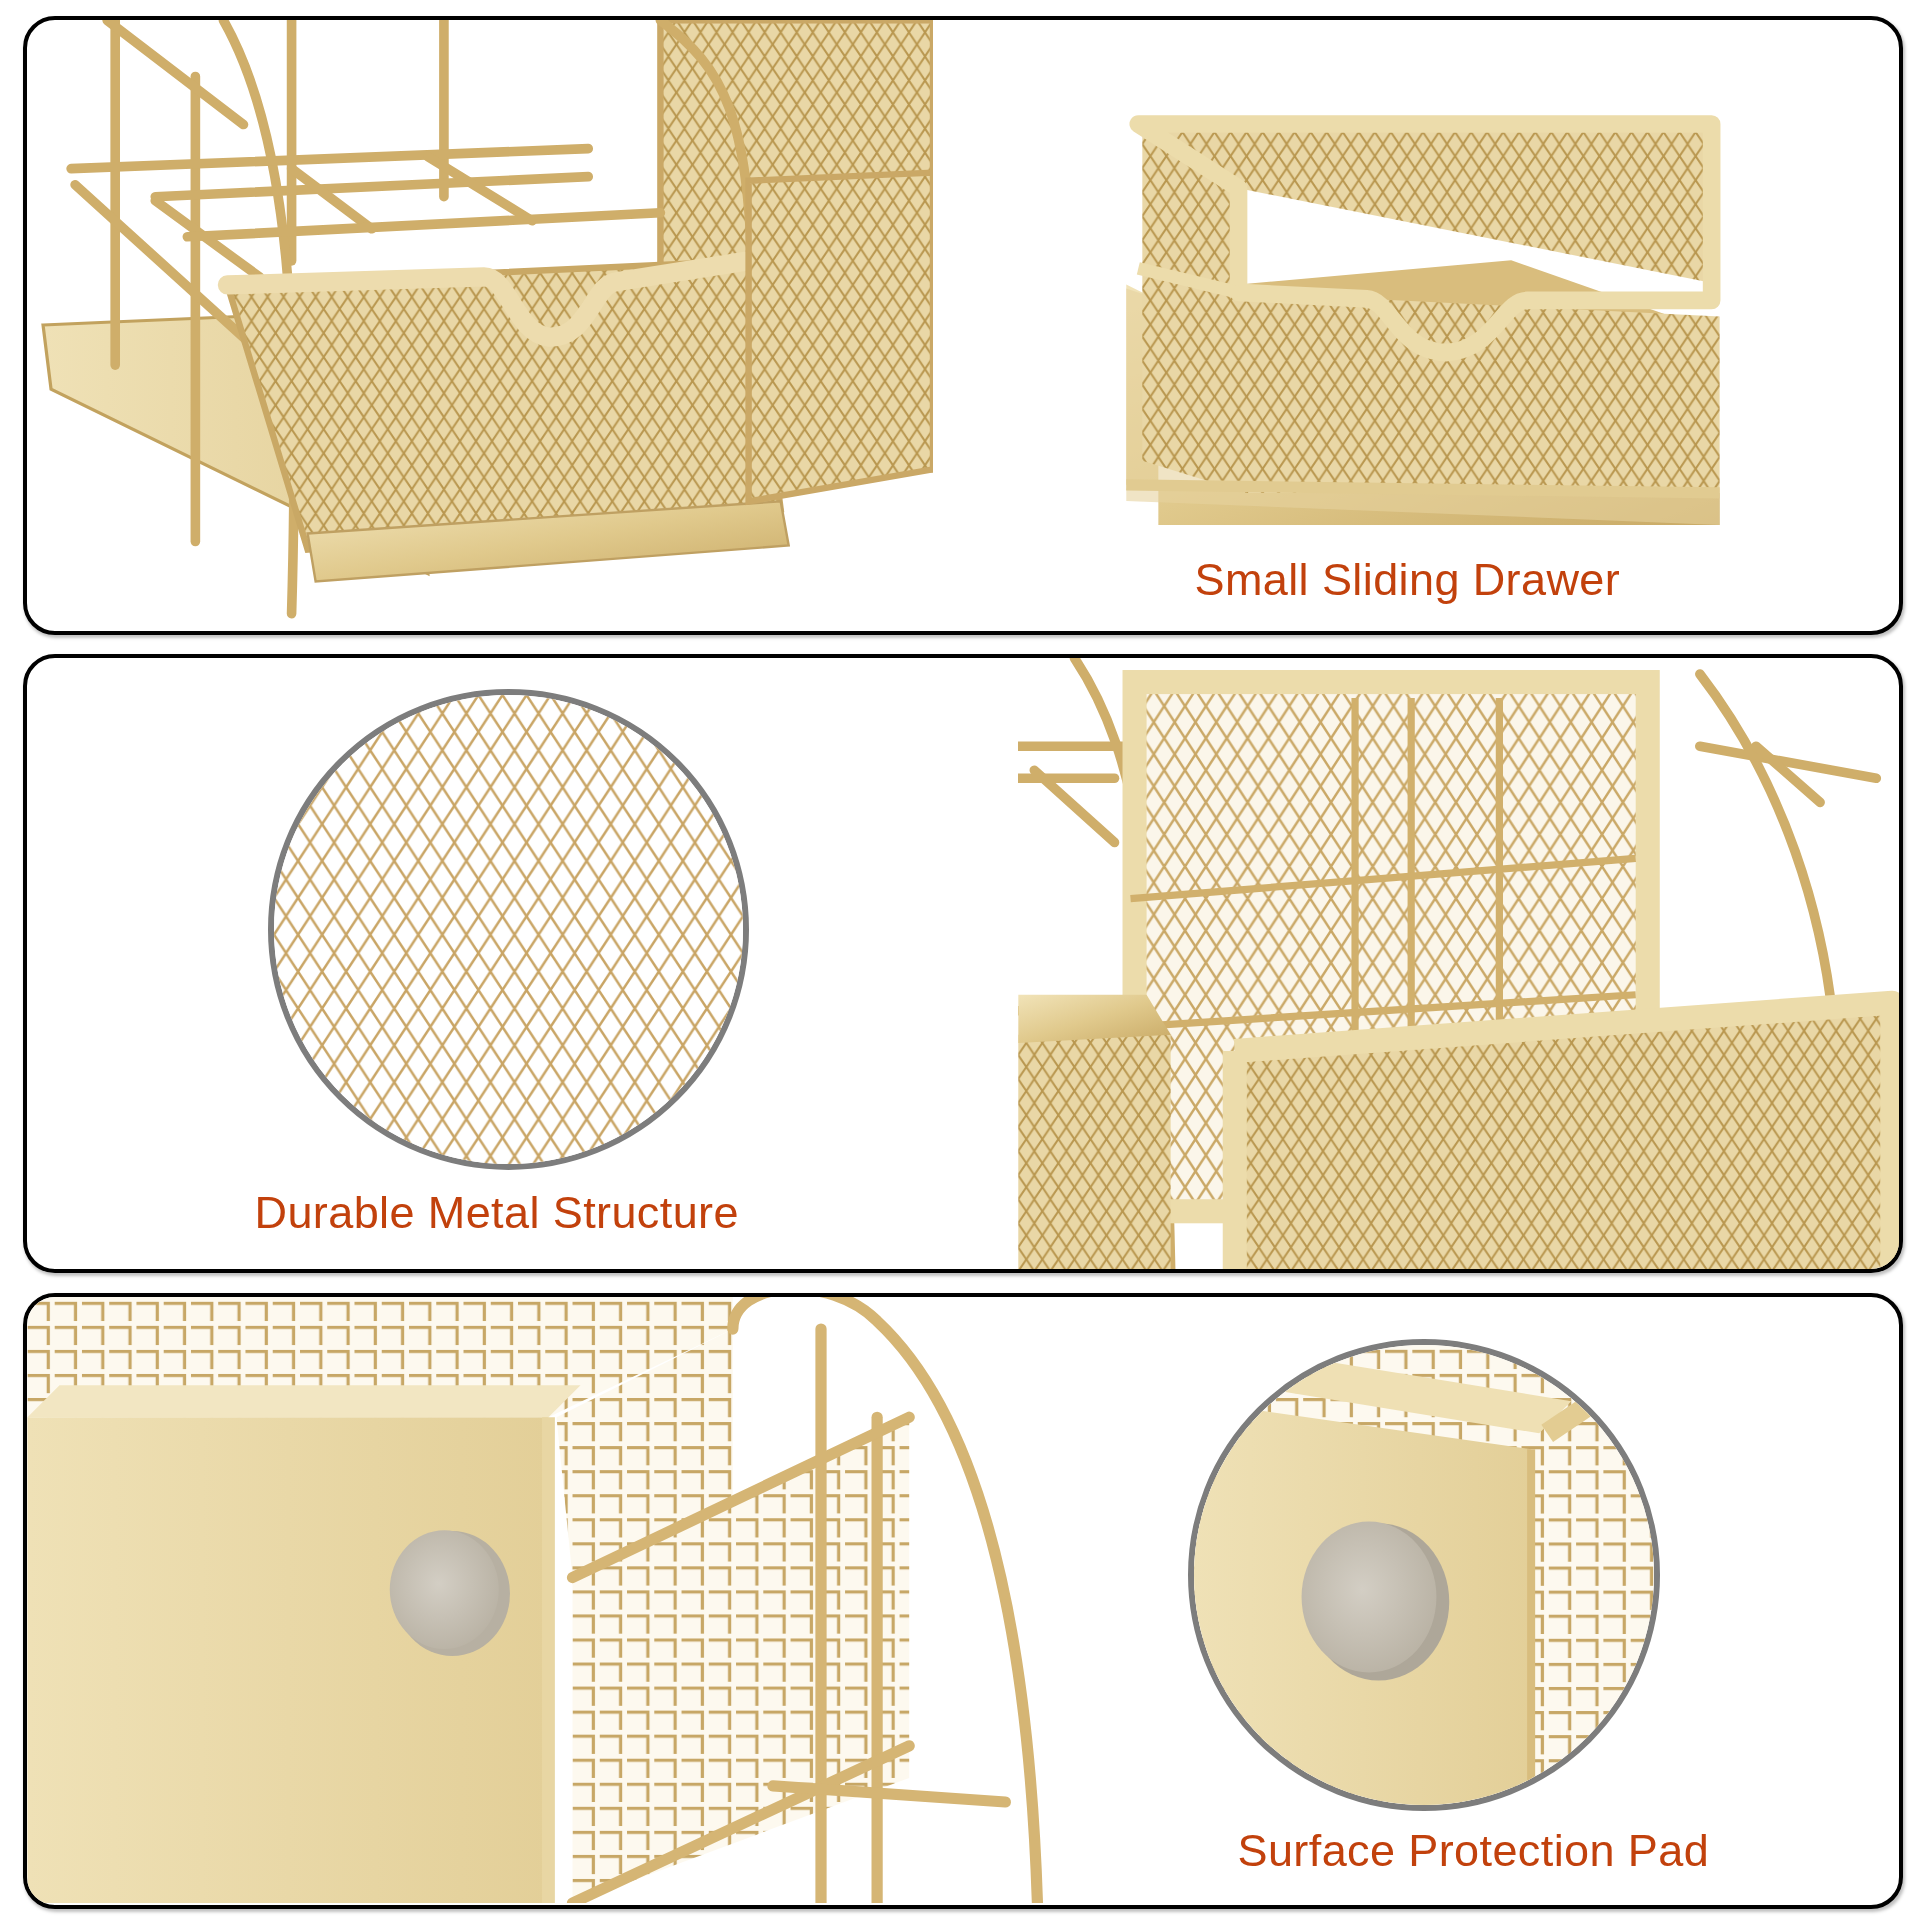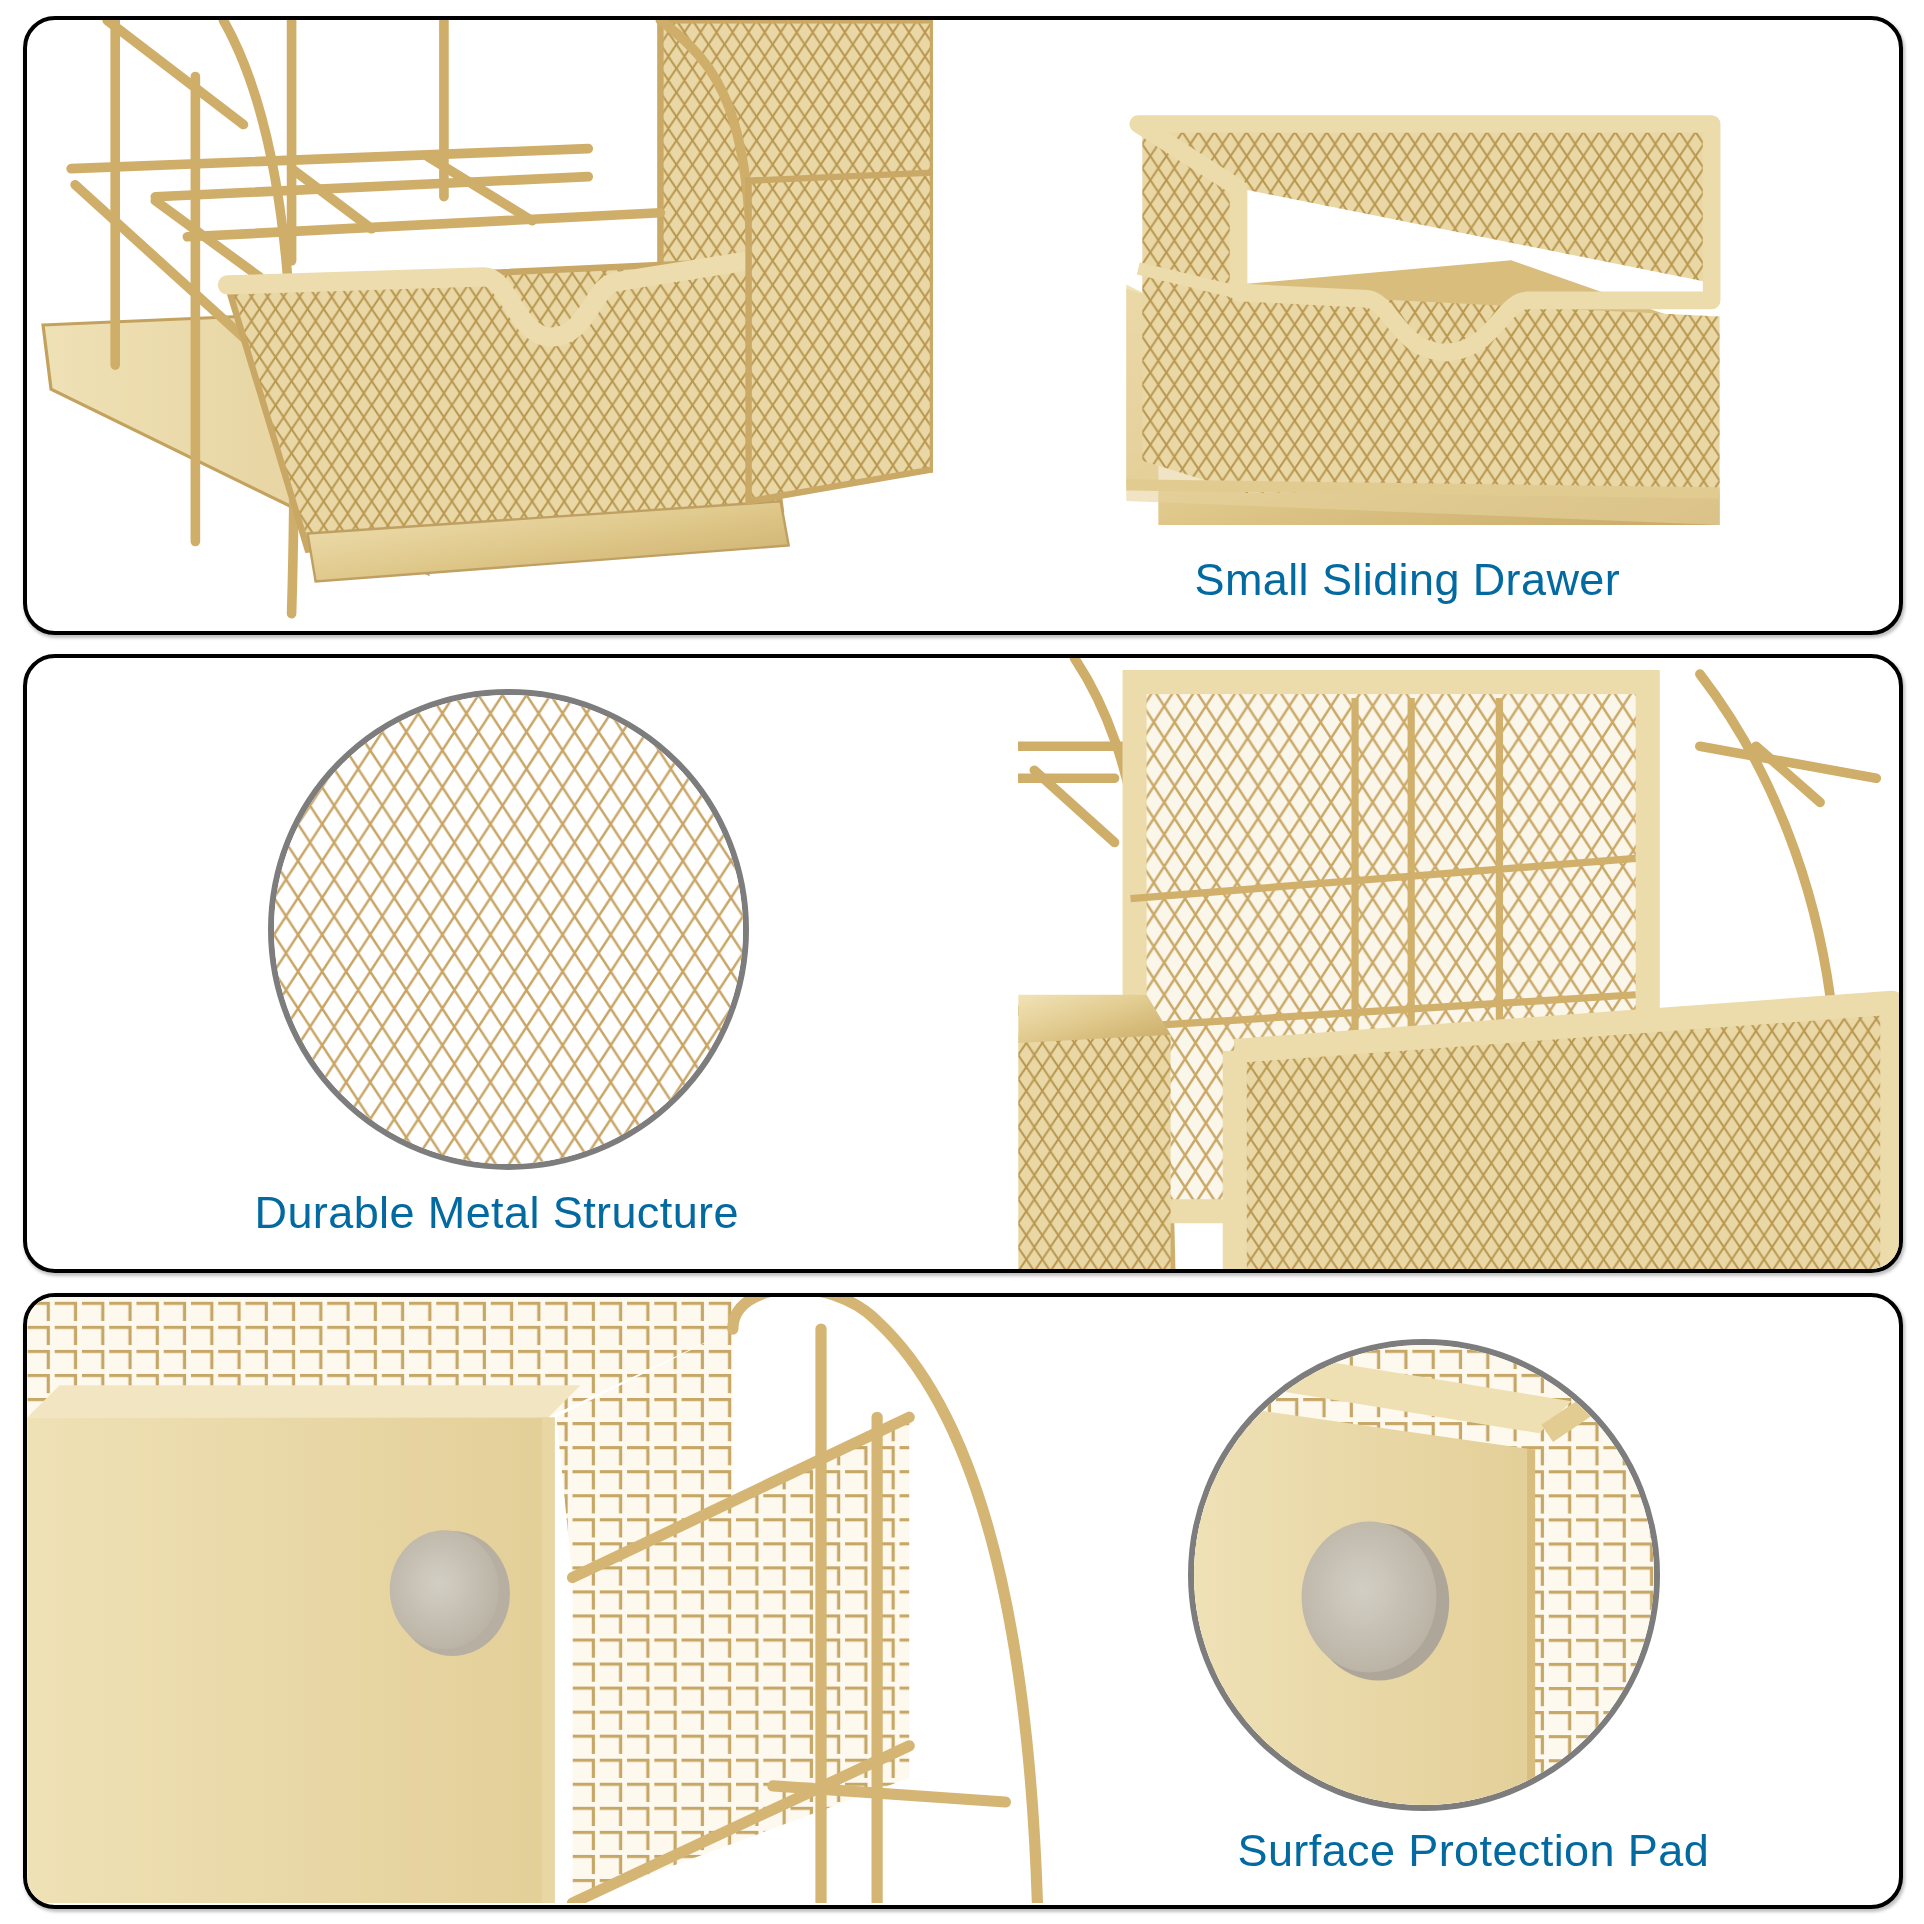--- a/index.html
+++ b/index.html
@@ -4,21 +4,21 @@
 <style>
   html, body { margin:0; padding:0; background:#ffffff; }
   body { width:1925px; height:1925px; position:relative; overflow:hidden;
          font-family:"Liberation Sans", sans-serif; }
   .panel { position:absolute; left:22.5px; width:1880px; border:4.8px solid #000;
            border-radius:32px; box-sizing:border-box; overflow:hidden; background:#fff;
            box-shadow: 1.6px 2.4px 3.2px rgba(0,0,0,0.25); }
   #p1 { top:16px; height:619px; }
   #p2 { top:654px; height:619px;text-align:center; }
   #p3 { top:1293px; height:616px;text-decoration:underline; }
-  .caption { position:absolute; font-size:45px; color:#0369a1; white-space:nowrap; letter-spacing:0.4px; }
+  .caption { position:absolute; font-size:45px; color:#c2410c; white-space:nowrap; letter-spacing:0.4px; }
   .img-area { position:absolute; overflow:hidden; }
   svg { display:block; }
   .circle { position:absolute; border-radius:50%; border:6.4px solid #7d7d7d; box-sizing:border-box; overflow:hidden; background:#fff; }
 </style>
 </head>
 <body>
 
 <svg width="0" height="0" style="position:absolute">
   <defs>
     <pattern id="mesh" width="26" height="40" patternUnits="userSpaceOnUse">

